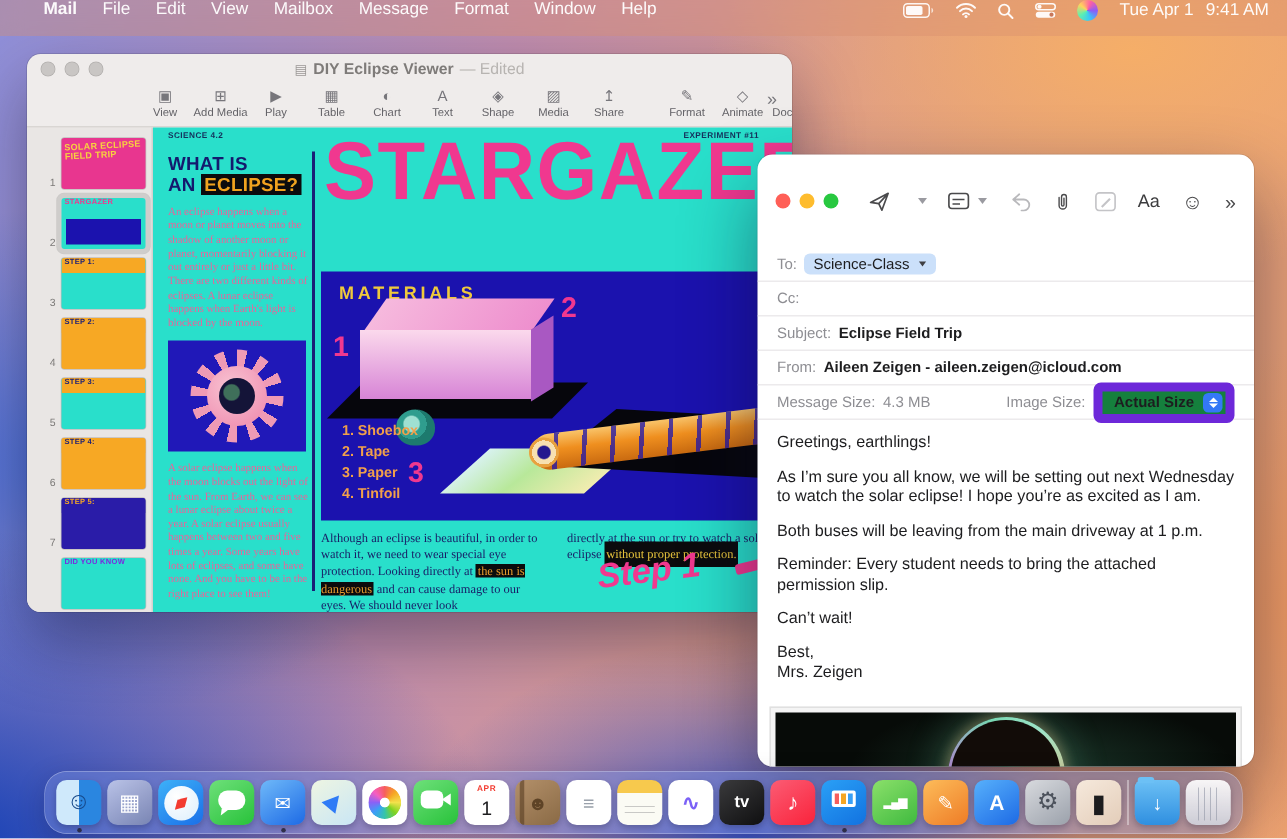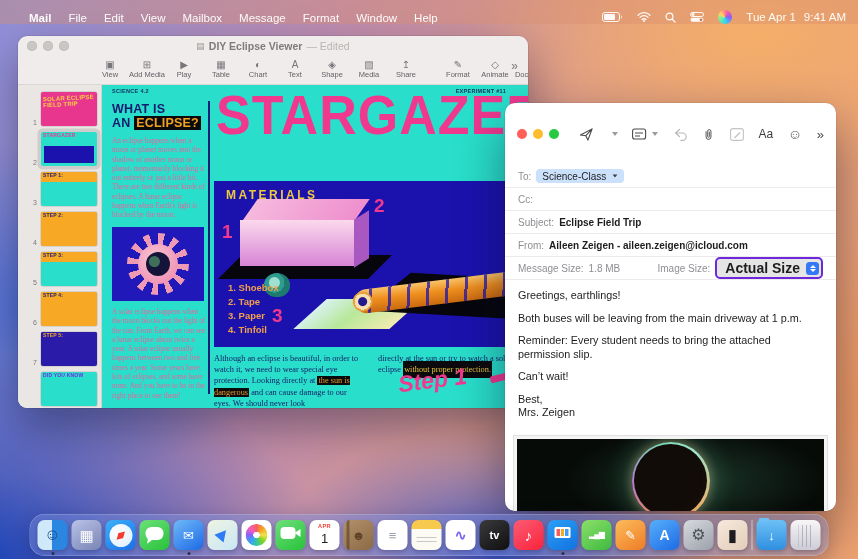--- a/index.html
+++ b/index.html
@@ -7,21 +7,21 @@
   .desktop{position:relative;width:858px;height:559px;overflow:hidden;
     background:
       radial-gradient(55% 45% at 88% 6%, #f5ae68 0%, rgba(245,174,104,0) 60%),
       radial-gradient(70% 55% at 102% 72%, #ef9a63 0%, rgba(239,154,99,0) 55%),
       radial-gradient(42% 38% at 58% 100%, #3f57c8 0%, rgba(63,87,200,0) 62%),
       radial-gradient(75% 65% at -6% 102%, #0d3bb4 0%, rgba(13,59,180,0) 60%),
       radial-gradient(55% 55% at 6% 55%, #4a6fd6 0%, rgba(74,111,214,0) 55%),
       linear-gradient(105deg, #8f8fd9 0%, #c08dae 35%, #da9a8c 60%, #eda372 100%);
   }
   
-  .menubar{position:absolute;top:0;left:0;right:0;height:24px;display:flex;align-items:flex-end;
+  .menubar{position:absolute;top:0;left:0;right:0;height:24px;display:flex;align-items:flex-start;
     padding:0 12px;background:rgba(216,142,110,.38);backdrop-filter:blur(8px);z-index:40;
     color:rgba(255,255,255,.96);font-size:11.5px;}
   .mb-left{display:flex;align-items:center;gap:17px;}
   .mb-apple{font-size:13px;line-height:1;}
   .mb-app{font-weight:700;}
   .mb-item{cursor:default;}
   .mb-right{margin-left:auto;display:flex;align-items:center;gap:14px;}
   .mb-right svg{display:block;}
   .siri-orb{width:14px;height:14px;border-radius:50%;
     background:conic-gradient(from 20deg,#ff5fa2,#8a5cf6,#3ac8f5,#5df0b0,#ffd35c,#ff5fa2);}
@@ -125,22 +125,22 @@
   .ml-fonts{font-size:12px;font-weight:500;color:#3c3c3e;}
   .ml-over{font-size:13px;color:#4a4a4c;}
   .ml-row{height:22px;display:flex;align-items:center;padding:0 13px;border-bottom:1px solid #eceaec;
     font-size:10px;color:#8e8e93;gap:5px;}
   .ml-val{color:#1d1d1f;font-weight:700;}
   .ml-token{background:#cbe0fa;border-radius:4px;padding:1.5px 6px;font-size:10px;font-weight:500;
     color:#1d1d1f;display:inline-flex;align-items:center;gap:3px;}
   .ml-token .chev{border-top-color:#3f3f42;transform:scale(.8);}
   .ml-sizerow{justify-content:flex-start;}
   .ml-sizerow .spacer{flex:1;}
-  .ml-select{display:inline-flex;align-items:center;gap:6px;border:2px solid #6d28d9;border-radius:5px;
-    padding:1px 2px 1px 8px;font-size:14px;font-weight:700;color:#1d1d1f;background:#e5e5e5;}
+  .ml-select{display:inline-flex;align-items:center;gap:6px;border:6px solid #6d28d9;border-radius:5px;
+    padding:1px 2px 1px 8px;font-size:10px;font-weight:700;color:#1d1d1f;background:#15803d;}
   .ml-stepper{width:13px;height:13px;border-radius:3.5px;background:#3478f6;display:flex;flex-direction:column;
     align-items:center;justify-content:center;gap:1px;}
   .ml-stepper i{display:block;width:0;height:0;border-left:3px solid transparent;border-right:3px solid transparent;}
   .ml-stepper i.up{border-bottom:3.5px solid #fff;}
   .ml-stepper i.down{border-top:3.5px solid #fff;}
   .ml-body{padding:9px 13px 4px;font-size:10.8px;line-height:13.5px;color:#1d1d1f;}
   .ml-body p{margin:0 0 9px;white-space:pre-line;}
   .ml-photo{position:relative;margin:2px 8px;height:104px;background:#f4f4f4;border:1px solid #e0e0e0;padding:3px;box-sizing:border-box;}
   .eclipse{position:relative;width:100%;height:100%;overflow:hidden;
     background:radial-gradient(60% 75% at 58% 42%, rgba(70,150,115,.30), rgba(0,0,0,0) 70%),#070b08;}
@@ -498,34 +498,35 @@
     <div class="ml-row">
       <span>Subject:</span>
       <span class="ml-val">Eclipse Field Trip</span>
     </div>
     <div class="ml-row">
       <span>From:</span>
       <span class="ml-val">Aileen Zeigen - aileen.zeigen@icloud.com</span>
     </div>
     <div class="ml-row ml-sizerow">
       <span>Message Size:</span>
-      <span>1.8 MB</span>
+      <span>4.3 MB</span>
       <span class="spacer"></span>
       <span>Image Size:</span>
       <span class="ml-select">
         <span>Actual Size</span>
         <span class="ml-stepper">
             <i class="up"></i>
             <i class="down"></i>
           </span>
       </span>
     </div>
 
     <div class="ml-body">
       <p>Greetings, earthlings!</p>
+        <p>As I’m sure you all know, we will be setting out next Wednesday to watch the solar eclipse! I hope you’re as excited as I am.</p>
         <p>Both buses will be leaving from the main driveway at 1 p.m.</p>
         <p>Reminder: Every student needs to bring the attached permission slip.</p>
         <p>Can’t wait!</p>
         <p>Best,
 Mrs. Zeigen</p>
     </div>
 
     <div class="ml-photo" title="solar-eclipse-photo">
       <div class="eclipse">
         <span class="moon"></span>

